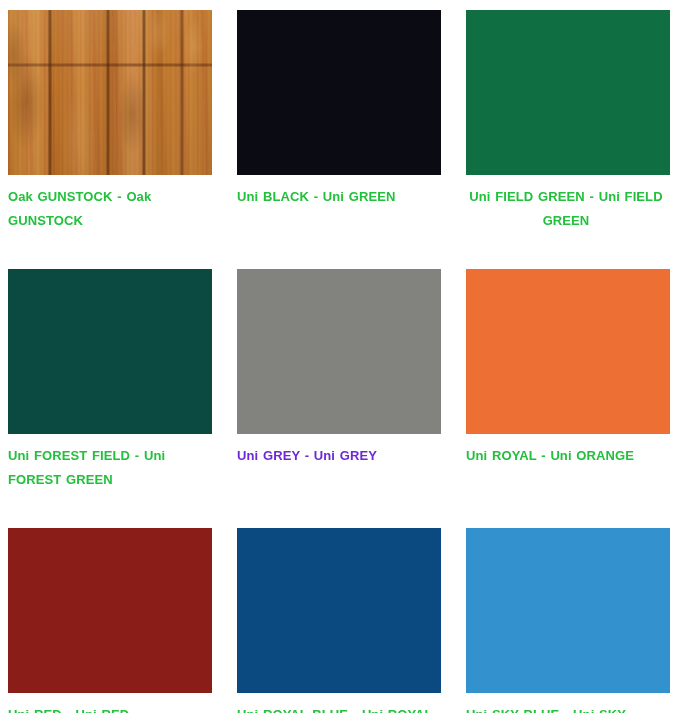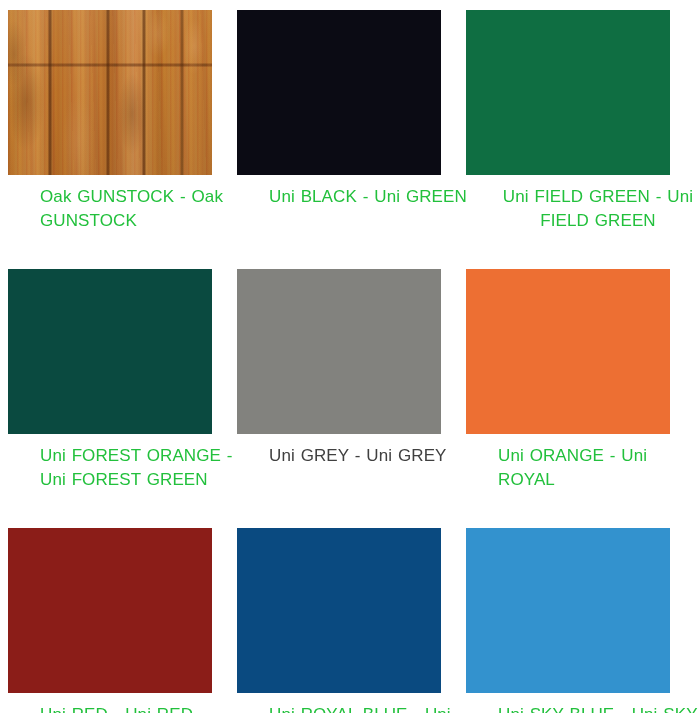--- a/index.html
+++ b/index.html
@@ -36,28 +36,27 @@
   }
   .swatch {
     width: 204px;
     height: 165px;
     display: block;
   }
   .label {
     display: block;
     margin-top: 10px;
     width: 200px;
-    font-size: 17px;
-    font-weight: normal;
+    font-size: 13px;
+    font-weight: bold;
     line-height: 24px;
     letter-spacing: 0.1px;
     color: #22c03c;
     text-decoration: none;
     word-spacing: 1px;
-    margin-left: 32px;
   }
 
   
   .wood {
     position: relative;
     background-color: #c2823f;
     background-image:
       
       linear-gradient(90deg,
         rgba(90,45,14,0.00) 0px,  rgba(90,45,14,0.00) 40px,
@@ -145,35 +144,35 @@
     <a class="swatch-link" href="#">
       <span class="swatch" style="background-color: rgb(15, 110, 66);"></span>
     </a>
     <a class="label" href="#" style="color: rgb(34, 192, 60); text-align: center;">Uni FIELD GREEN - Uni FIELD GREEN</a>
   </div>
 
   <div class="cell">
     <a class="swatch-link" href="#">
       <span class="swatch" style="background-color: rgb(10, 74, 64);"></span>
     </a>
-    <a class="label" href="#" style="color: rgb(34, 192, 60);">Uni FOREST ORANGE - Uni FOREST GREEN</a>
+    <a class="label" href="#" style="color: rgb(34, 192, 60);">Uni FOREST FIELD - Uni FOREST GREEN</a>
   </div>
 
   <div class="cell">
     <a class="swatch-link" href="#">
       <span class="swatch" style="background-color: rgb(130, 130, 126);"></span>
     </a>
-    <a class="label" href="#" style="color: #404040;">Uni GREY - Uni GREY</a>
+    <a class="label" href="#" style="color: #6d28d9;">Uni GREY - Uni GREY</a>
   </div>
 
   <div class="cell">
     <a class="swatch-link" href="#">
       <span class="swatch" style="background-color: rgb(237, 111, 51);"></span>
     </a>
-    <a class="label" href="#" style="color: rgb(34, 192, 60);">Uni ORANGE - Uni ROYAL</a>
+    <a class="label" href="#" style="color: rgb(34, 192, 60);">Uni ROYAL - Uni ORANGE</a>
   </div>
 
   <div class="cell">
     <a class="swatch-link" href="#">
       <span class="swatch" style="background-color: rgb(139, 29, 24);"></span>
     </a>
     <a class="label" href="#" style="color: rgb(34, 192, 60);">Uni RED - Uni RED</a>
   </div>
 
   <div class="cell">

